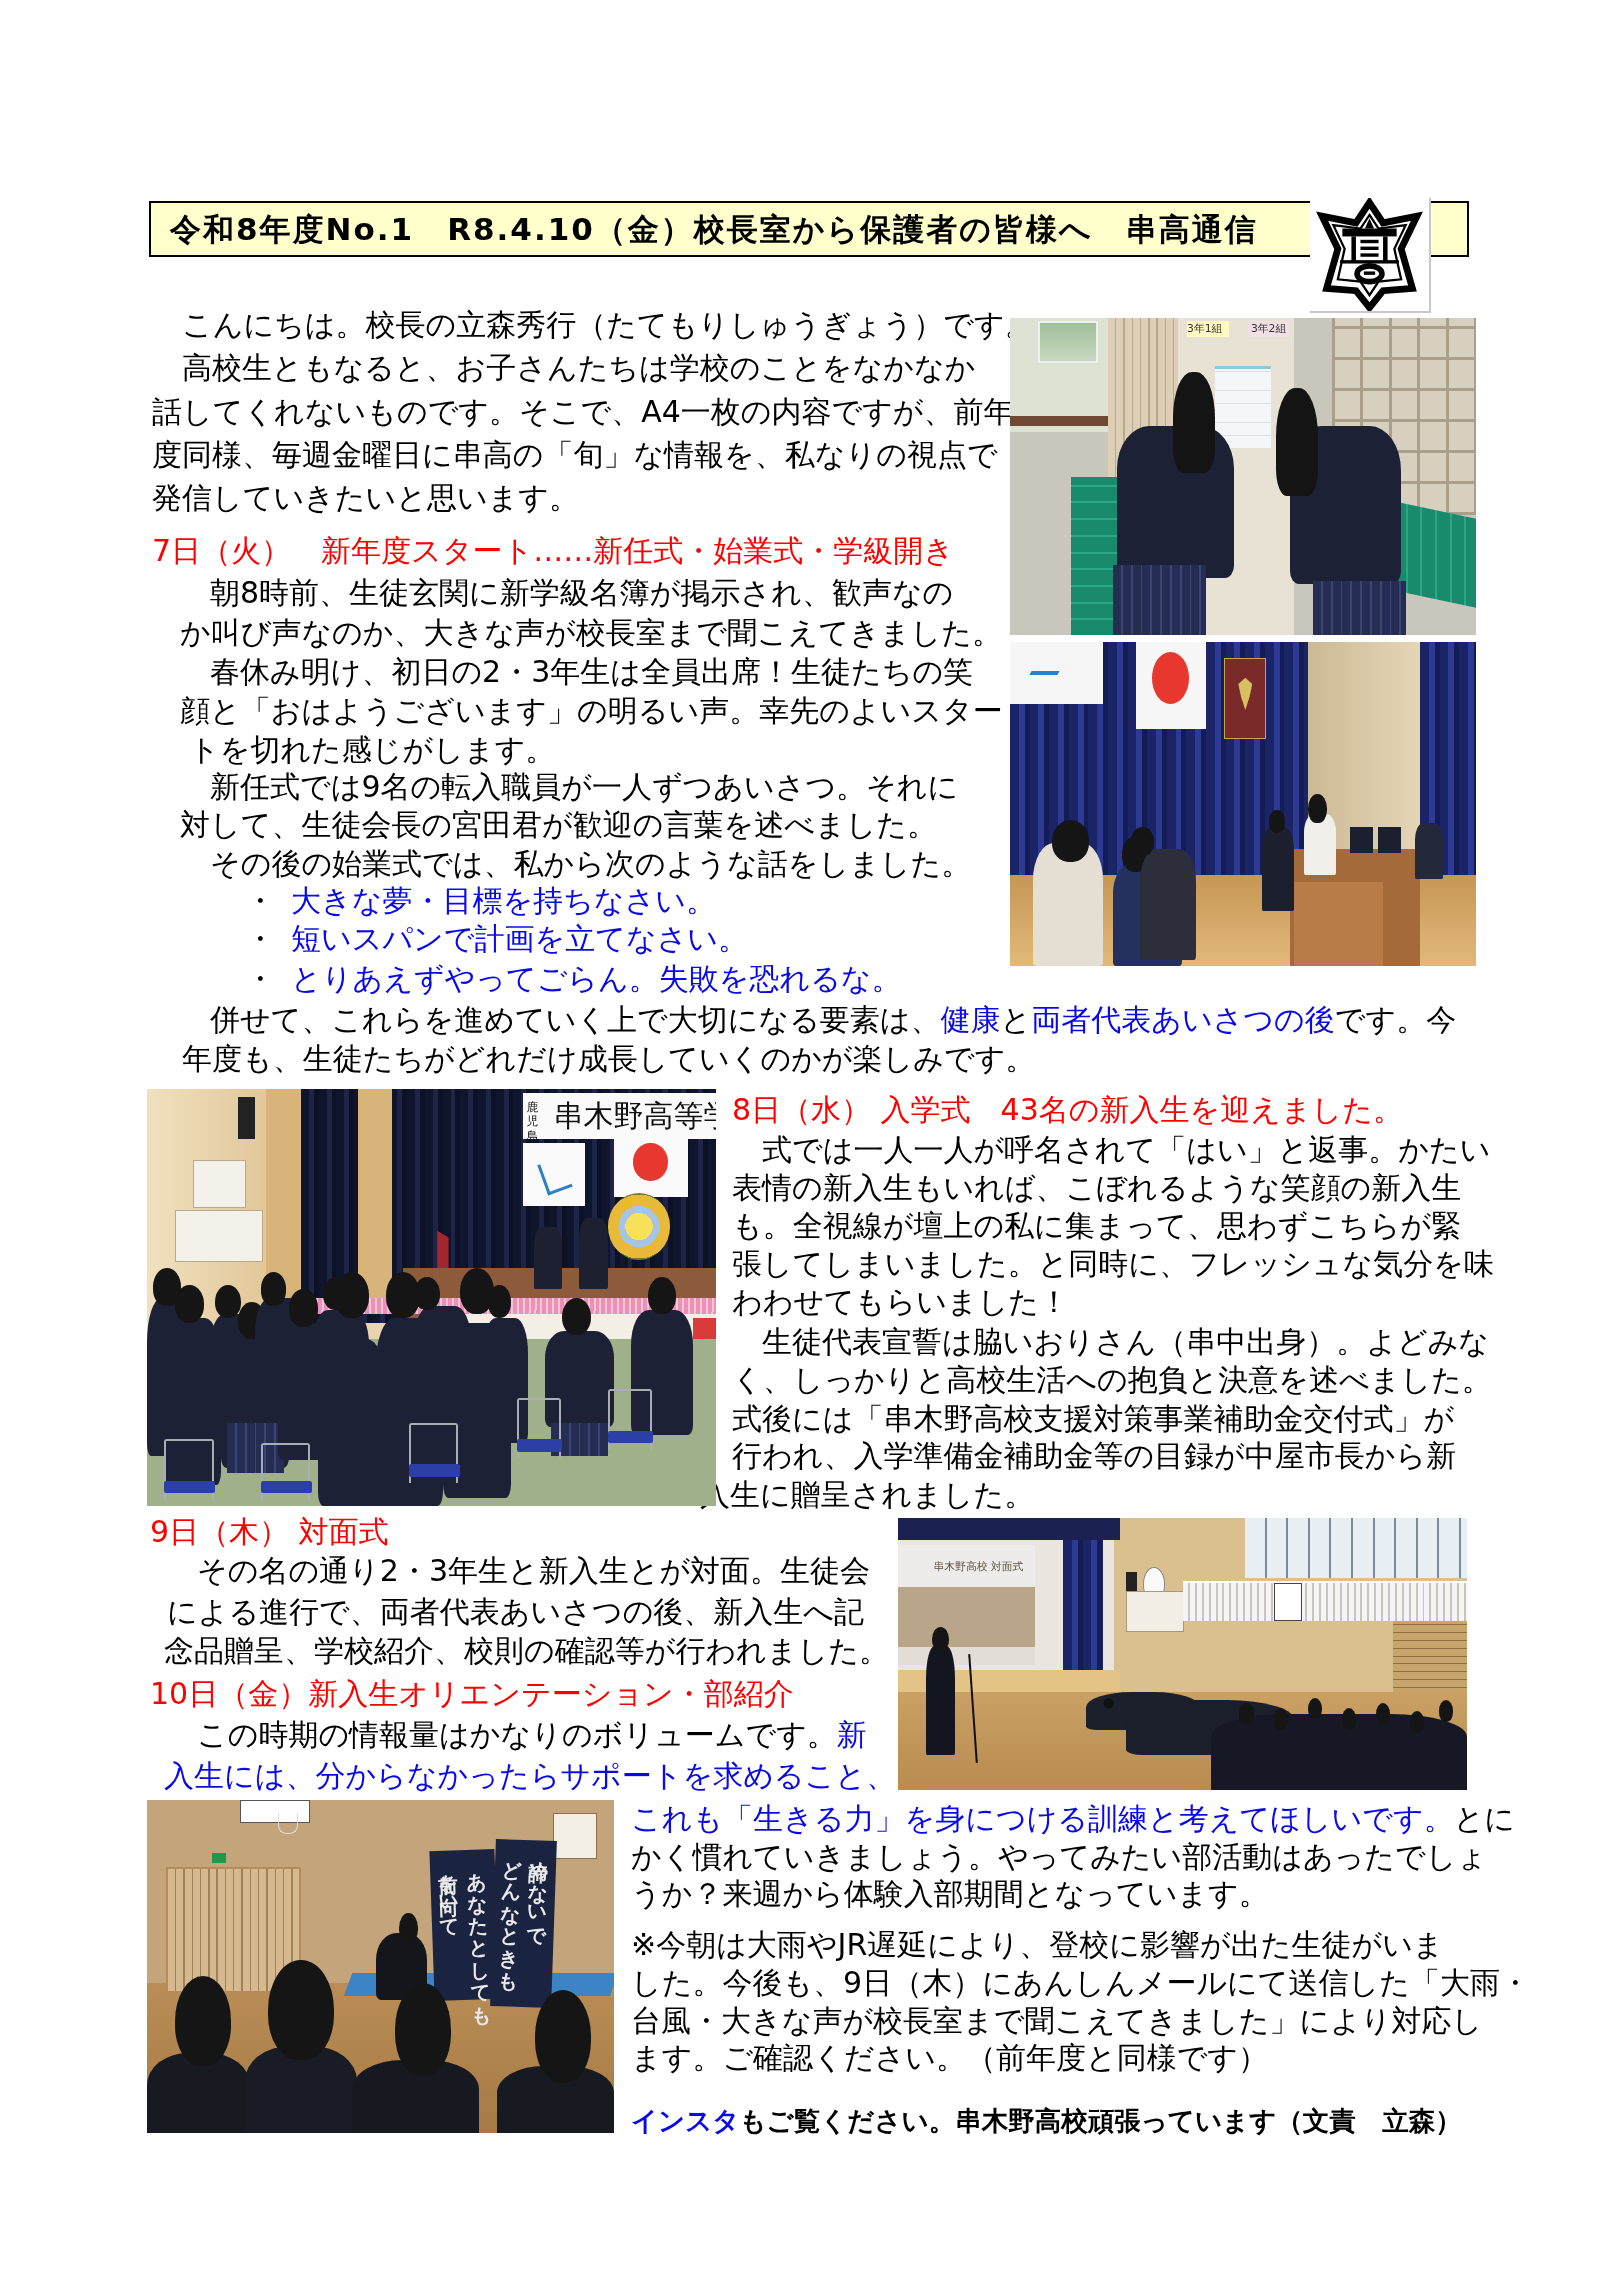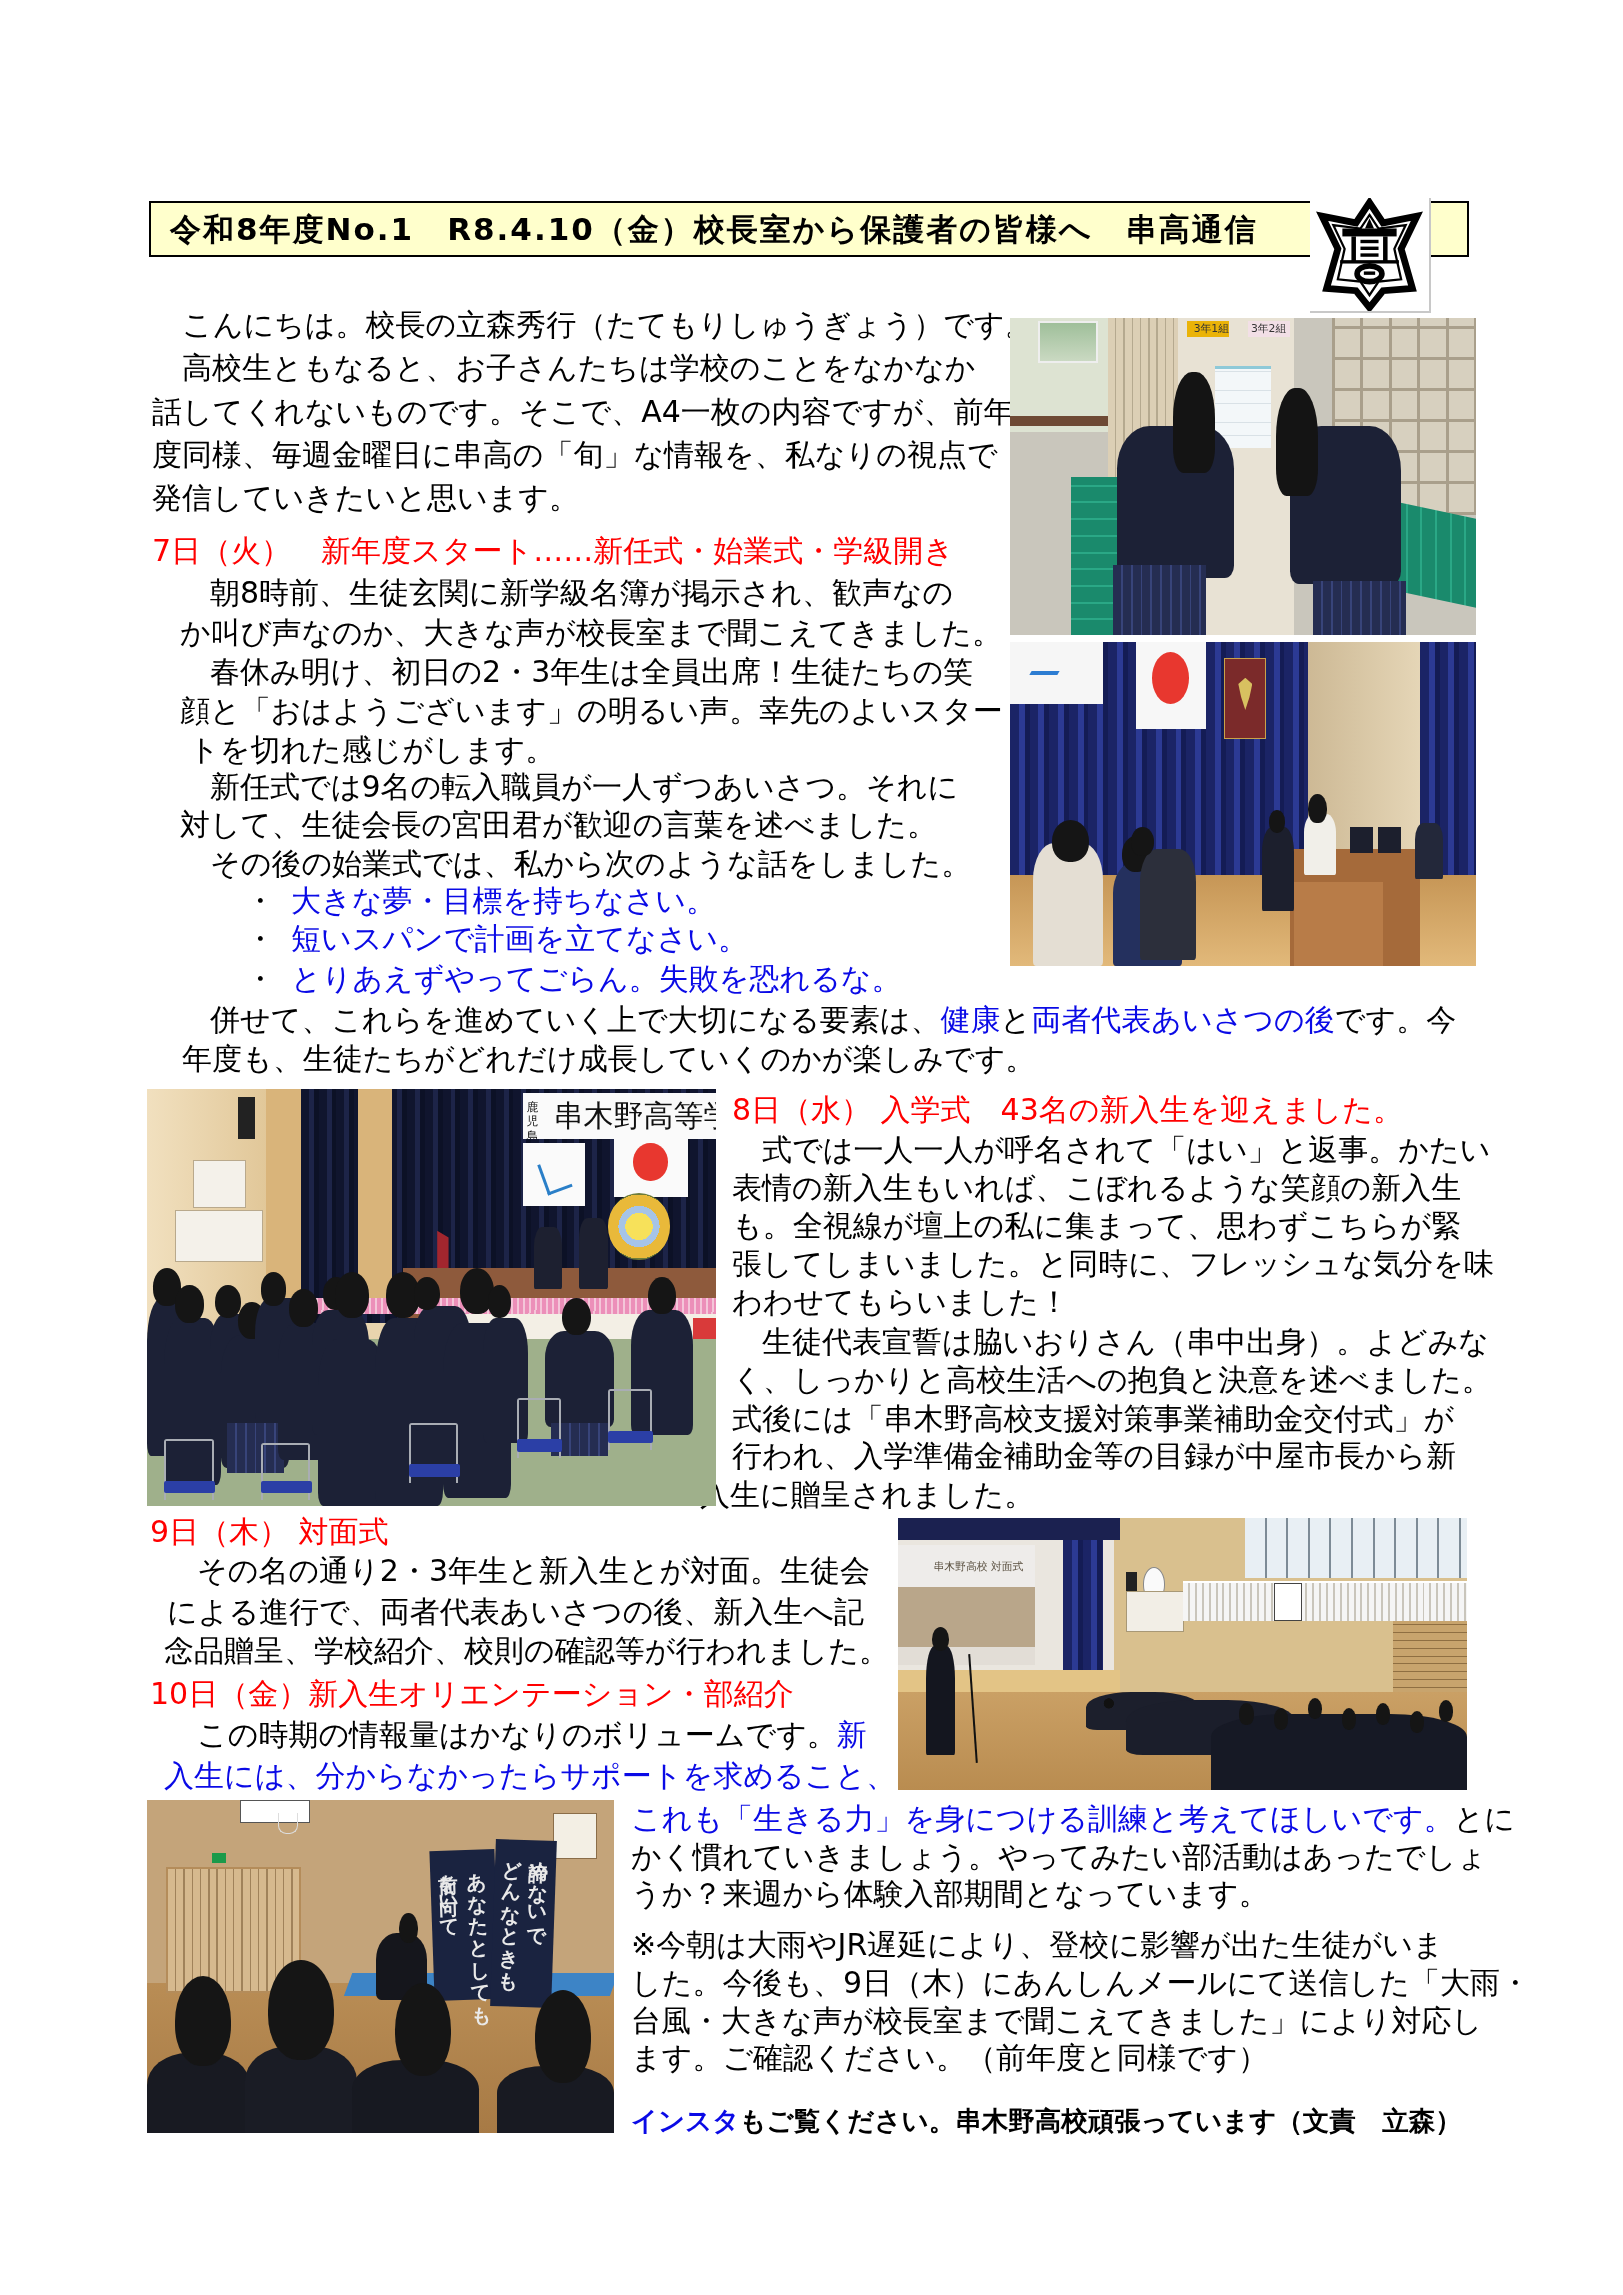--- a/index.html
+++ b/index.html
@@ -92,21 +92,21 @@
   </div>
   <div class="line" style="left:182px;top:1039px">年度も、生徒たちがどれだけ成長していくのかが楽しみです。</div>
 </div>
 
 <div class="photo" style="left:1010px;top:318px;width:466px;height:317px;background:#c9c6bc">
   <div style="left:0;top:0;width:36%;height:36%;background:#dde3d2"></div>
   <div style="left:6%;top:1%;width:12%;height:12%;background:linear-gradient(#9fbf9a,#cad9c2);border:2px solid #eeeeee"></div>
   <div style="left:0;top:31%;width:22%;height:3%;background:#6e4a35"></div>
   <div style="left:21%;top:0;width:15%;height:52%;background:repeating-linear-gradient(90deg,#dccfb5 0 6.9px,#b5a98f 6.9px 8.3px)"></div>
   <div style="left:36%;top:0;width:25%;height:100%;background:#e8e2d4"></div>
-  <div style="left:38%;top:1%;width:9%;height:5%;background:#eab308;font-size:10.8px;line-height:15.7px;text-align:right;color:#333">3年1組</div>
+  <div style="left:38%;top:1%;width:9%;height:5%;background:#fef9c3;font-size:10.8px;line-height:15.7px;text-align:left;color:#333">3年1組</div>
   <div style="left:51%;top:1%;width:9%;height:5%;background:#f2dfe6;font-size:10.8px;line-height:15.7px;text-align:center;color:#333">3年2組</div>
   <div style="left:44%;top:15%;width:12%;height:25%;background:repeating-linear-gradient(0deg,#f3f7f9 0 5.9px,#d9e1e6 5.9px 6.4px);border-top:3.9px solid #8ec9d8"></div>
   <div style="left:69%;top:0;width:31%;height:62%;background:repeating-linear-gradient(0deg,#a99f8b 0 2.9px,transparent 2.9px 31px),repeating-linear-gradient(90deg,#a99f8b 0 2.9px,#d7d0bf 2.9px 28.5px)"></div>
   <div style="left:13%;top:50%;width:12%;height:50%;background:repeating-linear-gradient(0deg,#1a8a6c 0 14.7px,#2aa886 14.7px 16.7px)"></div>
   <div style="left:60%;top:57%;width:40%;height:28%;background:repeating-linear-gradient(90deg,#1a8a6c 0 12.8px,#2aa886 12.8px 14.7px);transform:skewY(12deg)"></div>
   <div style="left:23%;top:34%;width:25%;height:48%" class="blazer"></div>
   <div style="left:35%;top:17%;width:9%;height:32%;background:#141414;border-radius:45% 45% 25% 25%"></div>
   <div style="left:22%;top:78%;width:20%;height:22%" class="plaid"></div>
   <div style="left:60%;top:34%;width:24%;height:50%" class="blazer"></div>
   <div style="left:57%;top:22%;width:9%;height:34%;background:#141414;border-radius:45% 45% 25% 25%"></div>

